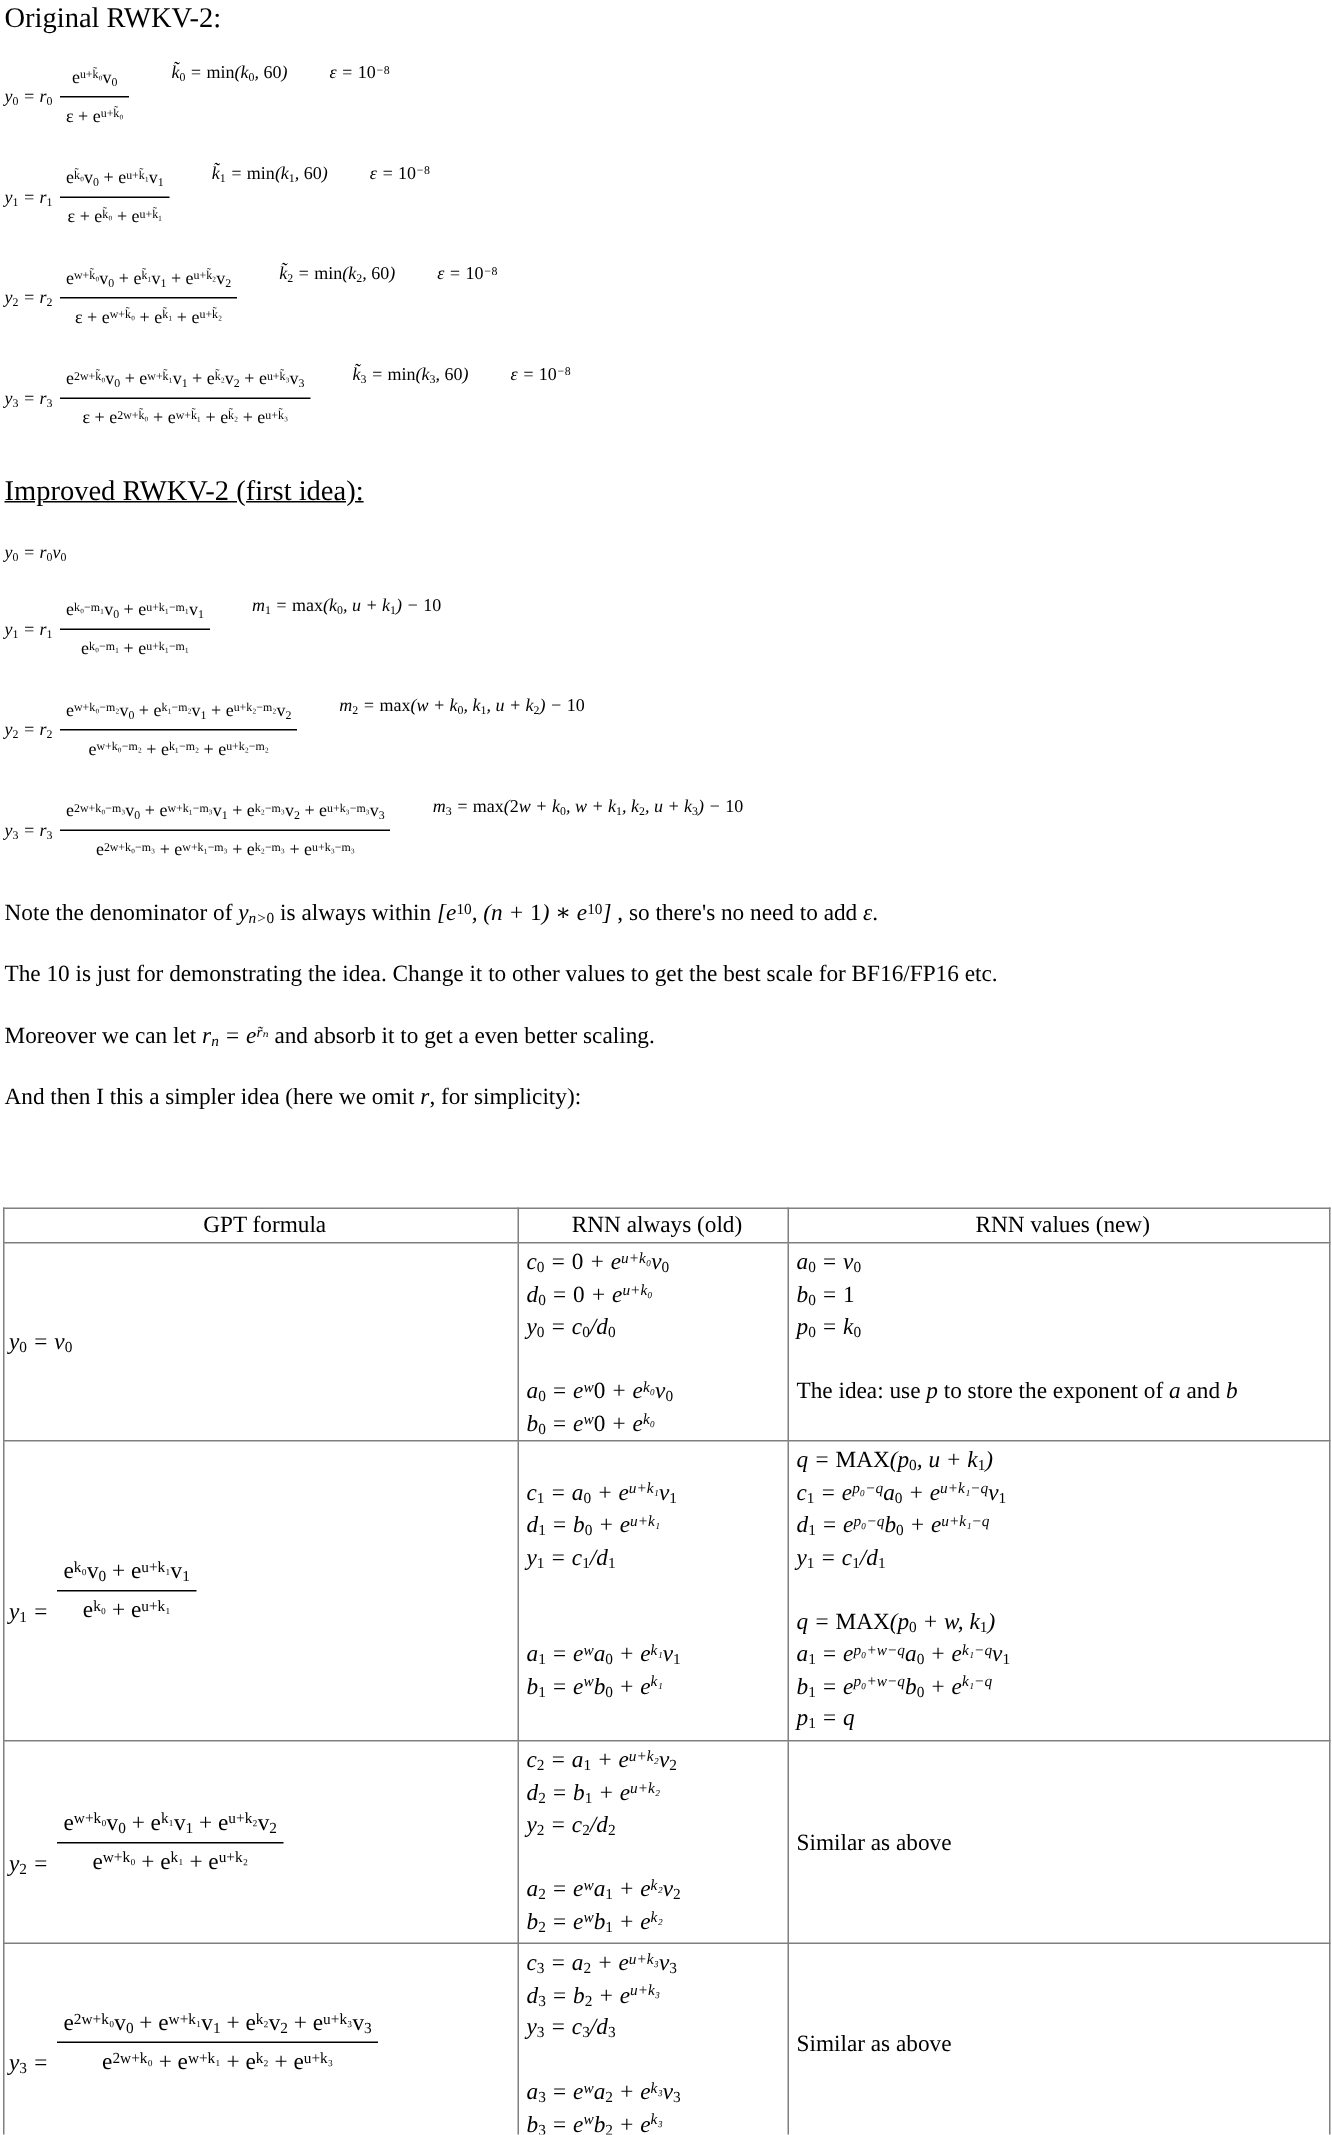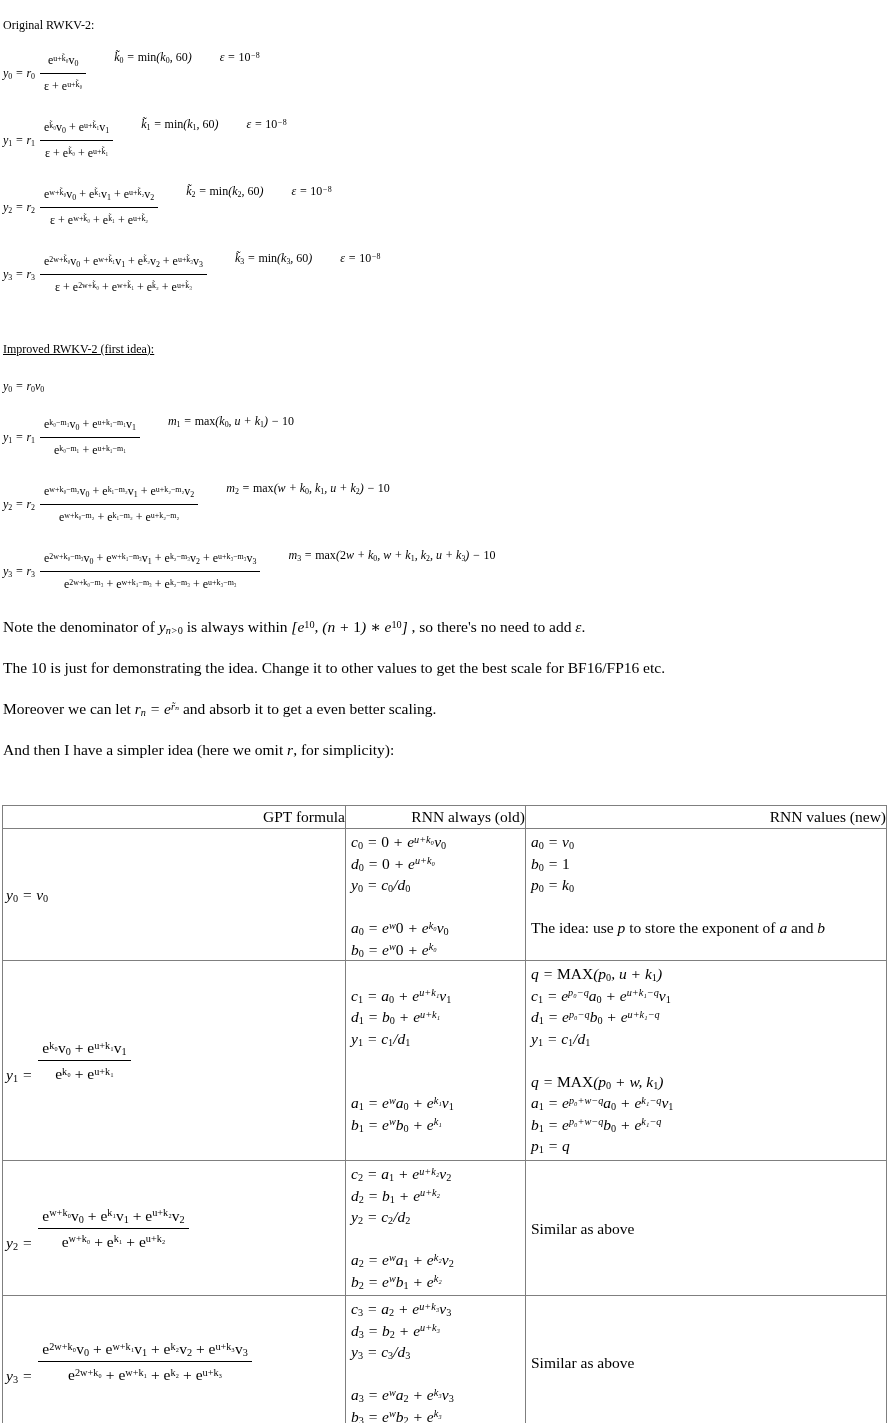--- a/index.html
+++ b/index.html
@@ -3,40 +3,40 @@
 <meta charset="utf-8">
 <style>
   html,body{margin:0;padding:0;}
   body{
     width:888px;height:1423px;overflow:hidden;
     background:#ffffff;color:#000000;
     font-family:"Liberation Serif","DejaVu Serif",serif;
     font-size:15.5px;
   }
   .top{height:805px;overflow:hidden;}
-  .sec-title{margin:0;padding:18px 0 0 3px;font-size:12px;}
+  .sec-title{margin:0;padding:2px 0 0 3px;font-size:19px;}
   .sec-title.improved{margin-top:26px;text-decoration:underline;}
   .eq{display:flex;align-items:flex-start;column-gap:28px;margin:20px 0 0 3px;font-size:12px;}
   #orig-eqs .eq:first-child{margin-top:17px;}
   #impr-eqs .eq:first-child{margin-top:22px;}
   .eq-left{display:inline-flex;align-items:center;column-gap:5px;}
   .frac{display:inline-flex;flex-direction:column;text-align:center;vertical-align:middle;}
   .fnum{border-bottom:1px solid #000;padding:0 4px 2px;white-space:nowrap;line-height:21px;}
   .fden{padding:2px 4px 0;white-space:nowrap;line-height:21px;}
   .math{font-style:italic;}
   .rm{font-style:normal;}
   sup,sub{font-size:66%;line-height:0;position:relative;vertical-align:baseline;}
   sup{top:-0.42em;}
   sub{top:0.22em;}
   #notes{margin-top:22px;}
   .note{margin:21px 0 0 0;padding:0 0 0 3px;line-height:20px;}
   #notes .note:first-child{margin-top:0;}
   table.cmp{border-collapse:collapse;table-layout:fixed;width:884px;margin-left:2px;}
   th,td{border:1px solid #7f7f7f;}
-  th{font-weight:normal;text-align:right;padding:1px 0 1px 5px;font-size:15.5px;}
+  th{font-weight:normal;text-align:center;padding:1px 0 1px 5px;font-size:15.5px;}
   thead tr{height:23px;}
   tbody tr:nth-child(1){height:130px;}
   tbody tr:nth-child(2){height:200px;}
   tbody tr:nth-child(3){height:135px;}
   tbody tr:nth-child(4){height:127px;}
   td{vertical-align:top;padding:2px 0 0 5px;overflow:hidden;}
   td.td-gpt{vertical-align:middle;padding:0 0 0 3px;}
   td.mid{vertical-align:middle;}
   .gpt-wrap{display:flex;align-items:flex-end;column-gap:6px;font-size:15.5px;}
   .lines{font-size:15.5px;}
@@ -130,21 +130,21 @@
               <span class="fden">e<sup><span class="rm">2</span>w+k₀−m₃</sup> + e<sup>w+k₁−m₃</sup> + e<sup>k₂−m₃</sup> + e<sup>u+k₃−m₃</sup></span>
             </span>
           </span>
           <span class="math">m<sub><span class="rm">3</span></sub> = <span class="rm">max</span>(<span class="rm">2</span>w + k<sub><span class="rm">0</span></sub>, w + k<sub><span class="rm">1</span></sub>, k<sub><span class="rm">2</span></sub>, u + k<sub><span class="rm">3</span></sub>) − <span class="rm">10</span></span>
         </div>
       </div>
     <div id="notes">
         <p class="note"><span class="txt">Note the denominator of </span><span class="math">y<sub>n&gt;<span class="rm">0</span></sub></span><span class="txt"> is always within </span><span class="math">[e<sup><span class="rm">10</span></sup>, (n + <span class="rm">1</span>) ∗ e<sup><span class="rm">10</span></sup>]</span><span class="txt"> , so there's no need to add </span><span class="math">ε</span><span class="txt">.</span></p>
         <p class="note"><span class="txt">The 10 is just for demonstrating the idea. Change it to other values to get the best scale for BF16/FP16 etc.</span></p>
         <p class="note"><span class="txt">Moreover we can let </span><span class="math">r<sub>n</sub> = e<sup>r̃ₙ</sup></span><span class="txt"> and absorb it to get a even better scaling.</span></p>
-        <p class="note"><span class="txt">And then I have a simpler idea (here we omit </span><span class="math">r</span><span class="txt">, for simplicity):</span></p>
+        <p class="note"><span class="txt">And then I this a simpler idea (here we omit </span><span class="math">r</span><span class="txt">, for simplicity):</span></p>
       </div>
   </div>
 
   <table class="cmp">
     <colgroup>
       <col style="width:343px">
       <col style="width:180px">
       <col style="width:361px">
     </colgroup>
     <thead>

